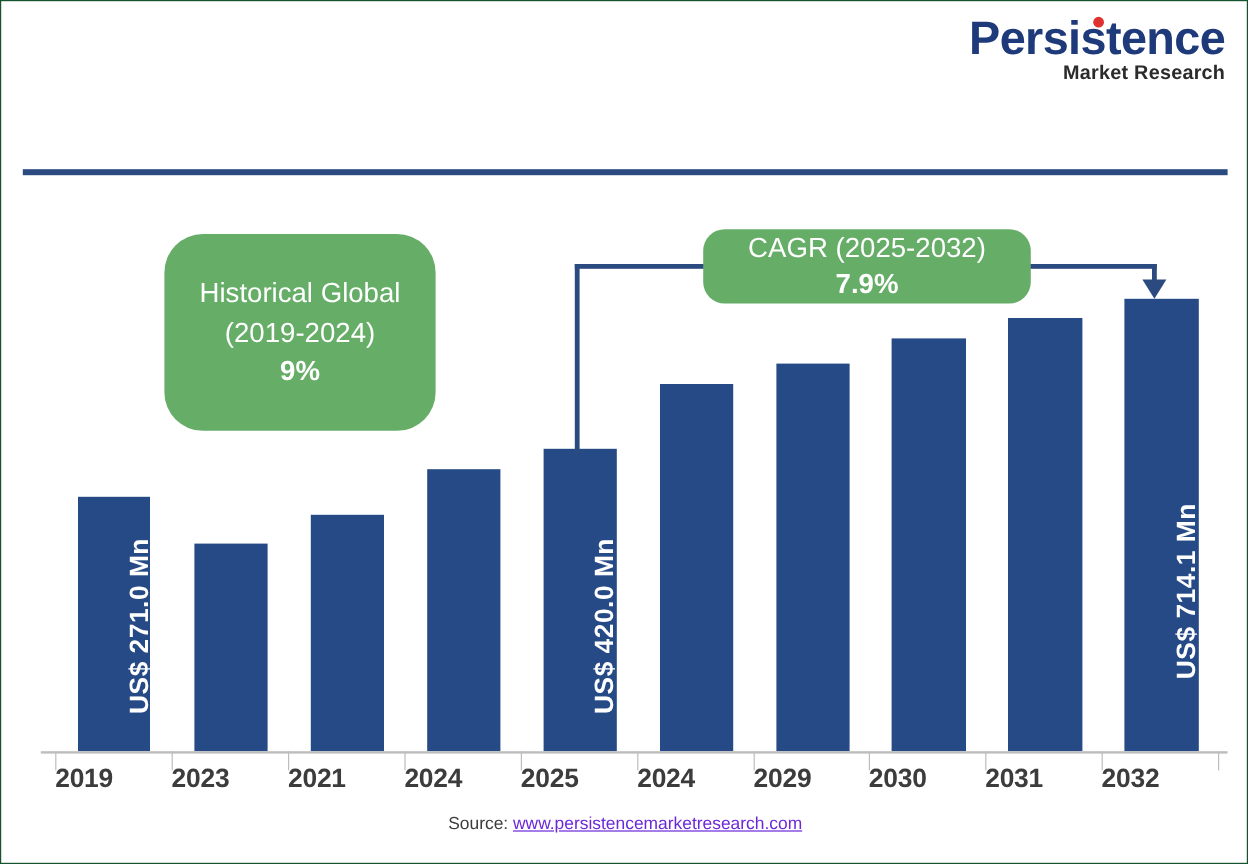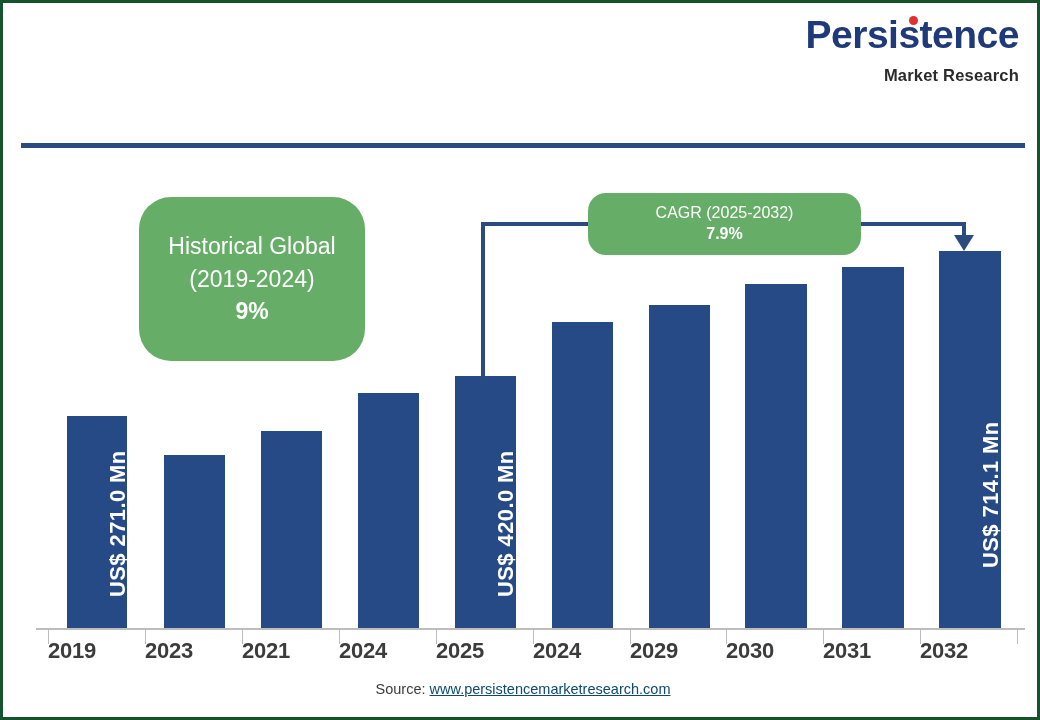--- a/index.html
+++ b/index.html
@@ -9,21 +9,21 @@
   }
   body {
     font-family: "Liberation Sans", sans-serif;
   }
   #page {
     position: relative;
     width: 1040px;
     height: 720px;
     background: #ffffff;
     box-sizing: border-box;
-    border: 3px solid #14532d;
+    border: 1px solid #14532d;
     overflow: hidden;
   }
 
   
   .logo {
     position: absolute;
     right: 18px;
     top: 12px;
     text-align: right;
     line-height: 1;
@@ -44,21 +44,21 @@
     width: 9px;
     height: 9px;
     background: #e03131;
     border-radius: 50%;
   }
   .logo-sub {
     font-size: 16.5px;
     font-weight: bold;
     color: #2b2b2b;
     letter-spacing: 0.2px;
-    margin-top: 13px;
+    margin-top: 1px;
   }
 
   
   .title {
     position: absolute;
     left: 20px;
     top: 106px;
     font-size: 25px;
     font-weight: bold;
     color: #111111;
@@ -144,21 +144,21 @@
     border-radius: 32px;
     font-size: 23px;
     line-height: 1.42;
   }
   .callout-cagr {
     left: 585px;
     top: 190px;
     width: 273px;
     height: 62px;
     border-radius: 18px;
-    font-size: 16px;
+    font-size: 23px;
     line-height: 1.3;
   }
   .callout .strong {
     font-weight: bold;
     text-align: center;
   }
 
   
   .conn {
     position: absolute;
@@ -177,21 +177,21 @@
   .source {
     position: absolute;
     left: 0;
     top: 678px;
     width: 1040px;
     text-align: center;
     font-size: 14.5px;
     color: #3c3c3c;
   }
   .source a {
-    color: #0c4a6e;
+    color: #6d28d9;
     text-decoration: underline;
   }
 </style>
 </head>
 <body>
 
 <div id="page">
 
   <div class="logo">
     <div class="logo-main">

